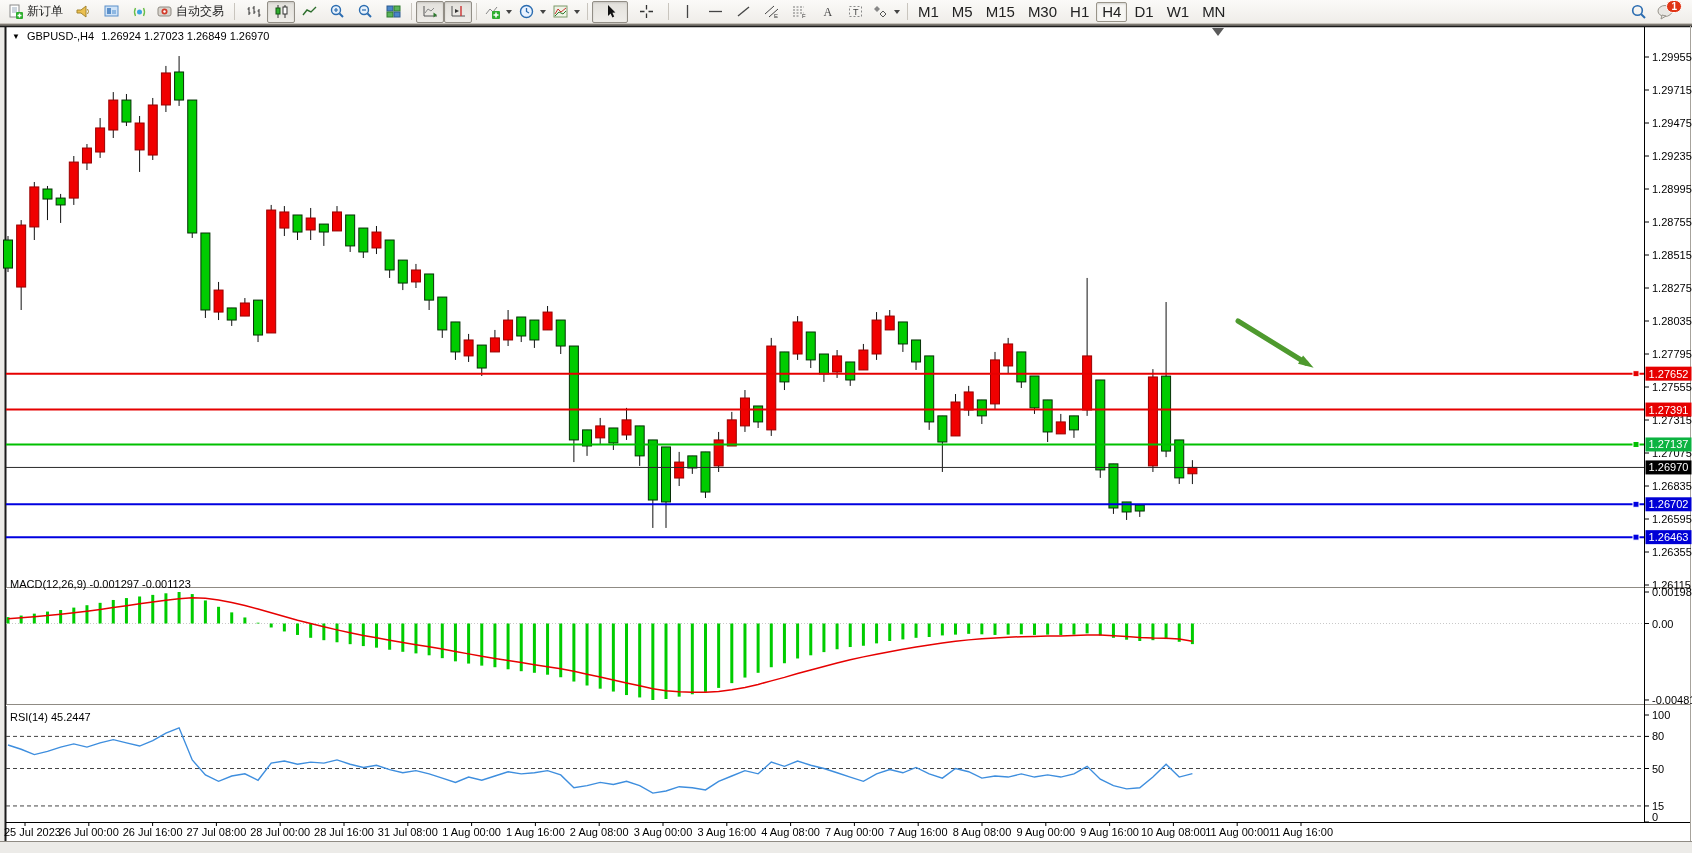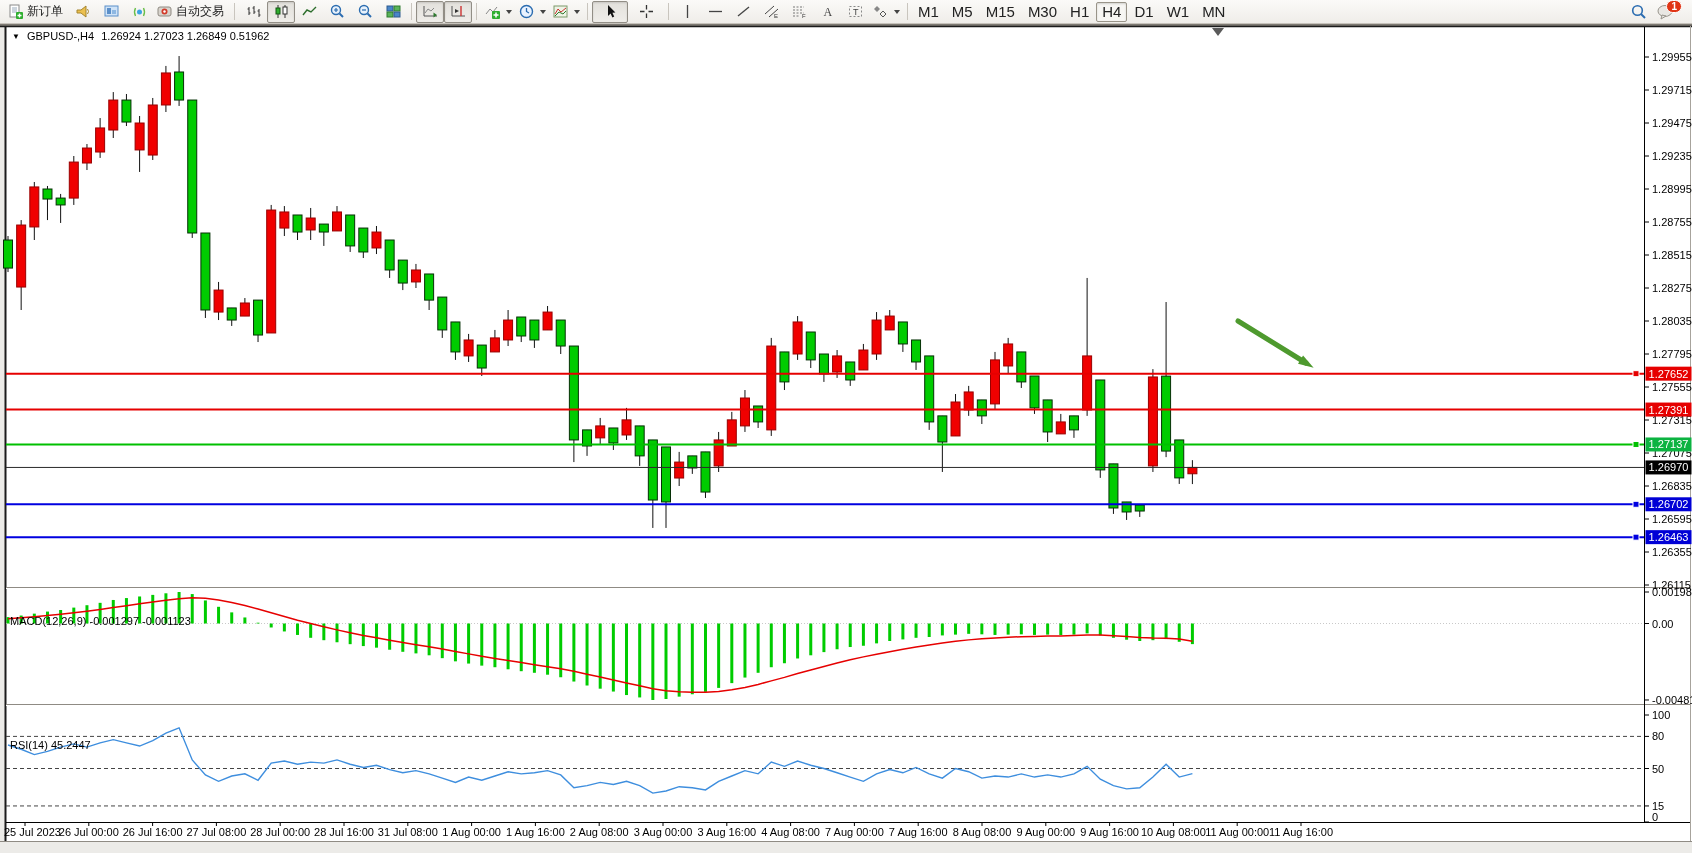--- a/index.html
+++ b/index.html
@@ -20,22 +20,22 @@
       border:1px solid transparent;border-radius:2px;}
   .tf.pressed{border:1px solid #999489;background:#f7f6f3;box-shadow:inset 0 1px 2px rgba(0,0,0,.15);}
   .right-icons{margin-left:auto;display:flex;align-items:center;gap:8px;padding-right:10px;}
   .chatwrap{position:relative;width:22px;height:20px;}
   .nbadge{position:absolute;top:-2px;right:-4px;background:#e03515;color:#fff;border:1px solid #fff;
           border-radius:8px;font-size:10px;line-height:11px;padding:0 4px;font-weight:bold;}
   
   #chart-svg{position:absolute;left:0;top:0;z-index:1;}
   .ov{position:absolute;z-index:3;font-size:11px;color:#000;white-space:nowrap;}
   .title-ov{left:12px;top:30px;display:flex;gap:7px;align-items:center;}
-  .macd-ov{left:10px;top:615px;}
-  .rsi-ov{left:10px;top:739px;}
+  .macd-ov{left:10px;top:578px;}
+  .rsi-ov{left:10px;top:711px;}
 </style>
 </head>
 <body>
 
 <div id="app">
 
   <div class="toolbar">
     <div class="tbtn lbl">
       <svg width="17" height="17" viewBox="0 0 17 17">
         <rect x="3" y="2" width="9" height="12" fill="#fff" stroke="#8a8a8a"></rect>
@@ -661,18 +661,18 @@
       <rect x="1645.5" y="530.1500000000008" width="46" height="14" fill="#0000d6"></rect>
       <text x="1668.5" y="541.1500000000008" text-anchor="middle" font-size="11" fill="#fff" font-family="&quot;Liberation Sans&quot;,sans-serif">1.26463</text>
       <line x1="1238" y1="321" x2="1306" y2="363" stroke="#4e9a2e" stroke-width="5" stroke-linecap="round"></line>
       <polygon points="1313.6571819762337,367.7294359264972 1298.0311661220678,363.7054690821859 1303.0630517386599,355.5586066553224" fill="#4e9a2e"></polygon>
       <polygon points="1212,28 1224,28 1218,36" fill="#5a5a5a"></polygon>
     </svg>
 
   <div class="ov title-ov">
     <span style="font-size:8px">▼</span>
     <span>GBPUSD-,H4</span>
-    <span>1.26924 1.27023 1.26849 0.51962</span>
+    <span>1.26924 1.27023 1.26849 1.26970</span>
   </div>
   <div class="ov macd-ov">MACD(12,26,9) -0.001297 -0.001123</div>
   <div class="ov rsi-ov">RSI(14) 45.2447</div>
 
 </div>
 
 </body></html>

